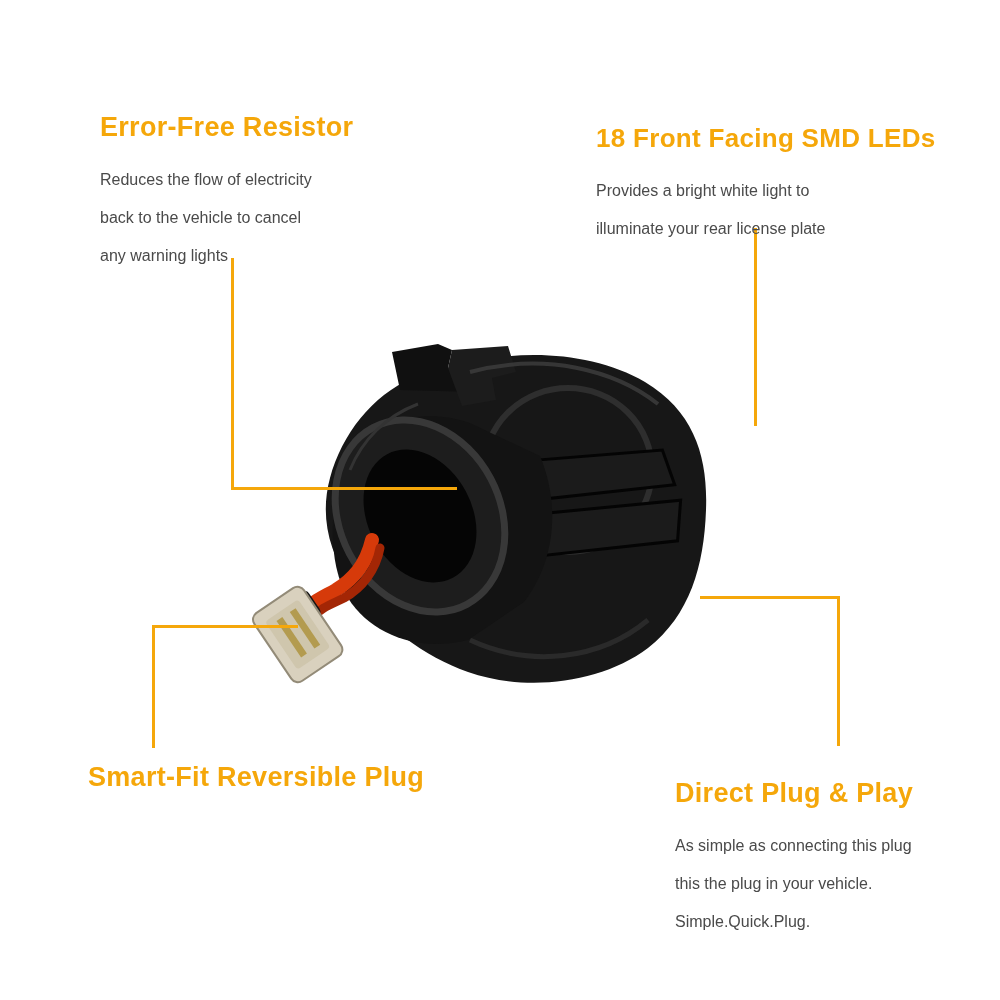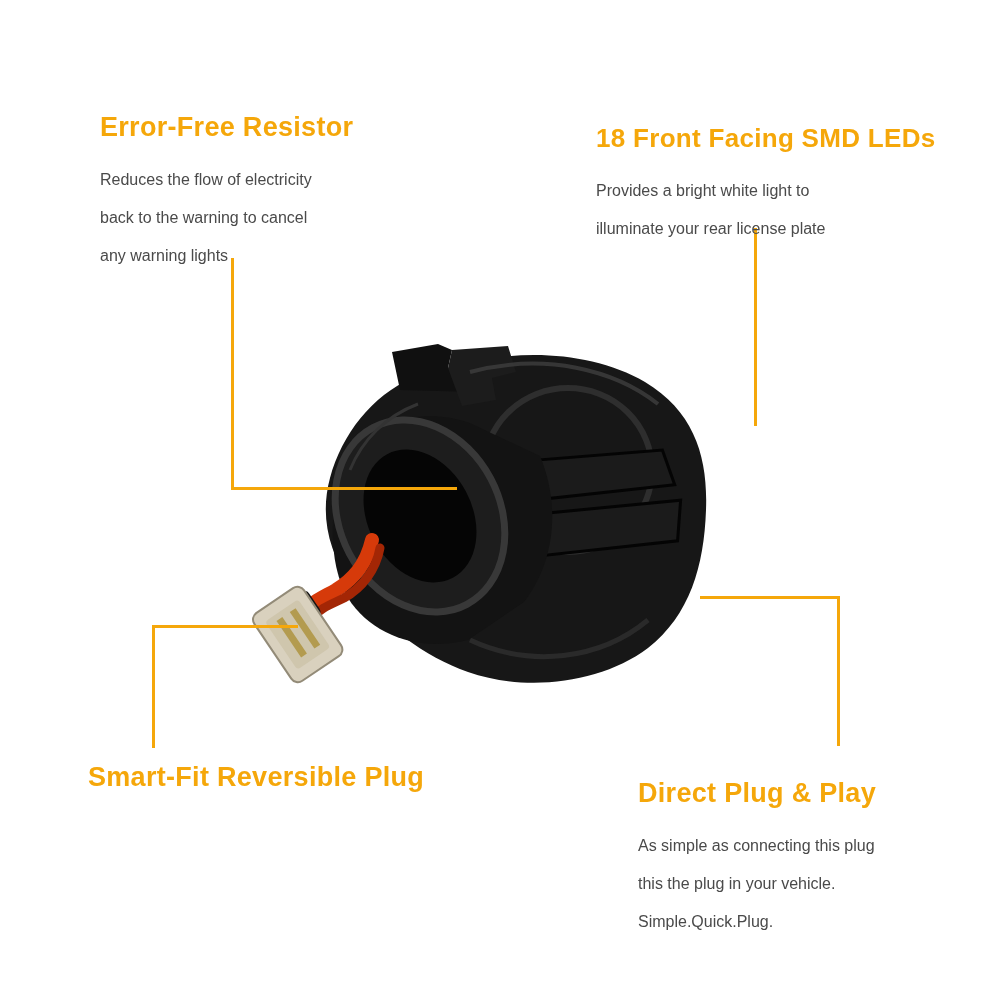--- a/index.html
+++ b/index.html
@@ -23,21 +23,21 @@
   }
   .callout p {
     font-size:16px;
     color:var(--body-text, #4a4a4a);
   }
   .callout p span { display:block; line-height:38px; white-space:nowrap; }
 
   .callout.tl { left:100px; top:112px; }
   .callout.tr { left:596px; top:123px; }
   .callout.bl { left:88px;  top:762px; }
-  .callout.br { left:638px; top:778px; }
+  .callout.br { left:675px; top:778px; }
   .callout.tr h2 { font-size:26px; }
 
   .line { position:absolute; background:var(--accent, #F5A70A); }
   .line.v { width:3px; }
   .line.h { height:3px; }
 
   .product-svg { position:absolute; left:0; top:0; }
 
   .p-body        { fill:#171717; }
   .p-clip        { fill:#101010; }
@@ -108,21 +108,21 @@
   <div class="line v" style="left:754px; top:228px; height:198px;"></div>
   <div class="line h" style="left:152px; top:625px; width:146px;"></div>
   <div class="line v" style="left:152px; top:625px; height:123px;"></div>
   <div class="line h" style="left:700px; top:596px; width:140px;"></div>
   <div class="line v" style="left:837px; top:596px; height:150px;"></div>
 
   <section class="callout tl">
     <h2>Error-Free Resistor</h2>
     <p>
       <span>Reduces the flow of electricity</span>
-      <span>back to the warning to cancel</span>
+      <span>back to the vehicle to cancel</span>
       <span>any warning lights</span>
     </p>
   </section>
 
   <section class="callout tr">
     <h2>18 Front Facing SMD LEDs</h2>
     <p>
       <span>Provides a bright white light to</span>
       <span>illuminate your rear license plate</span>
     </p>

